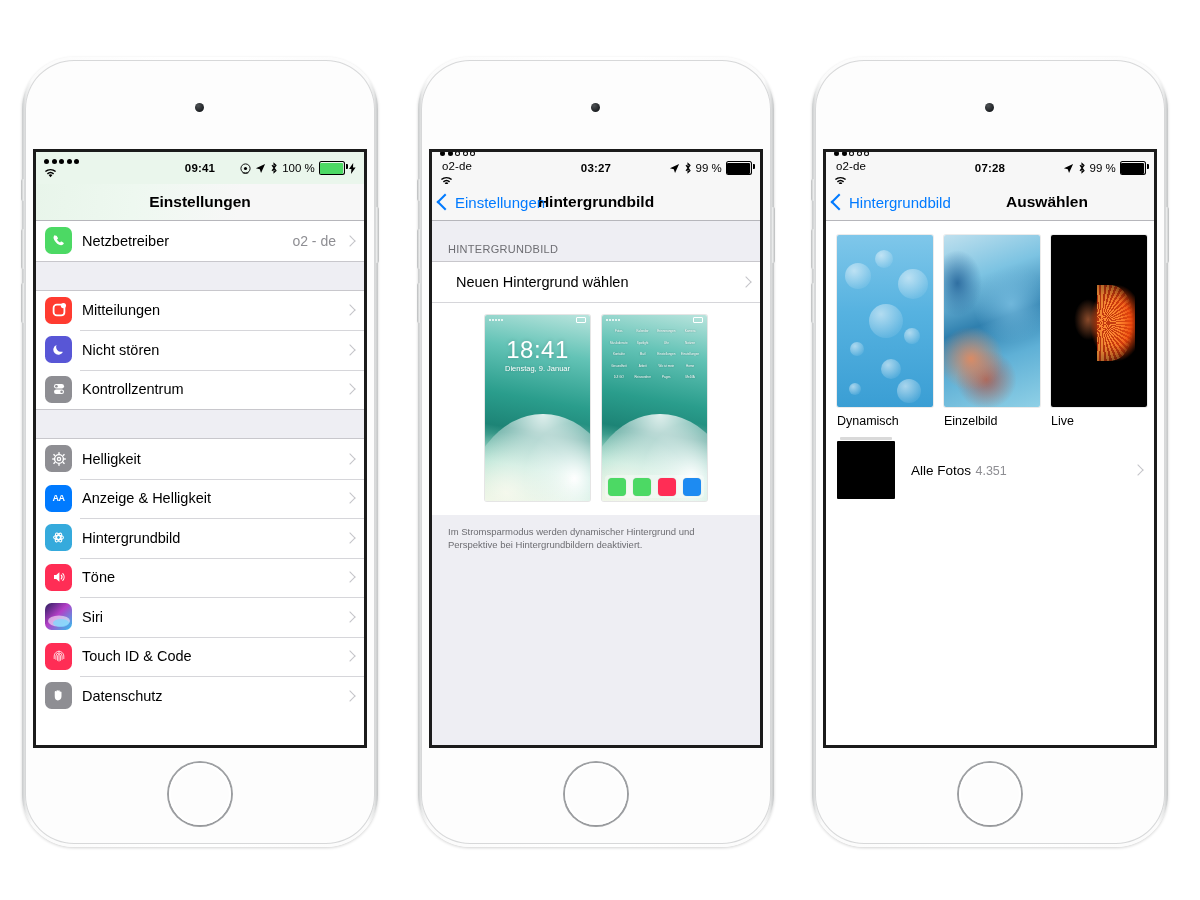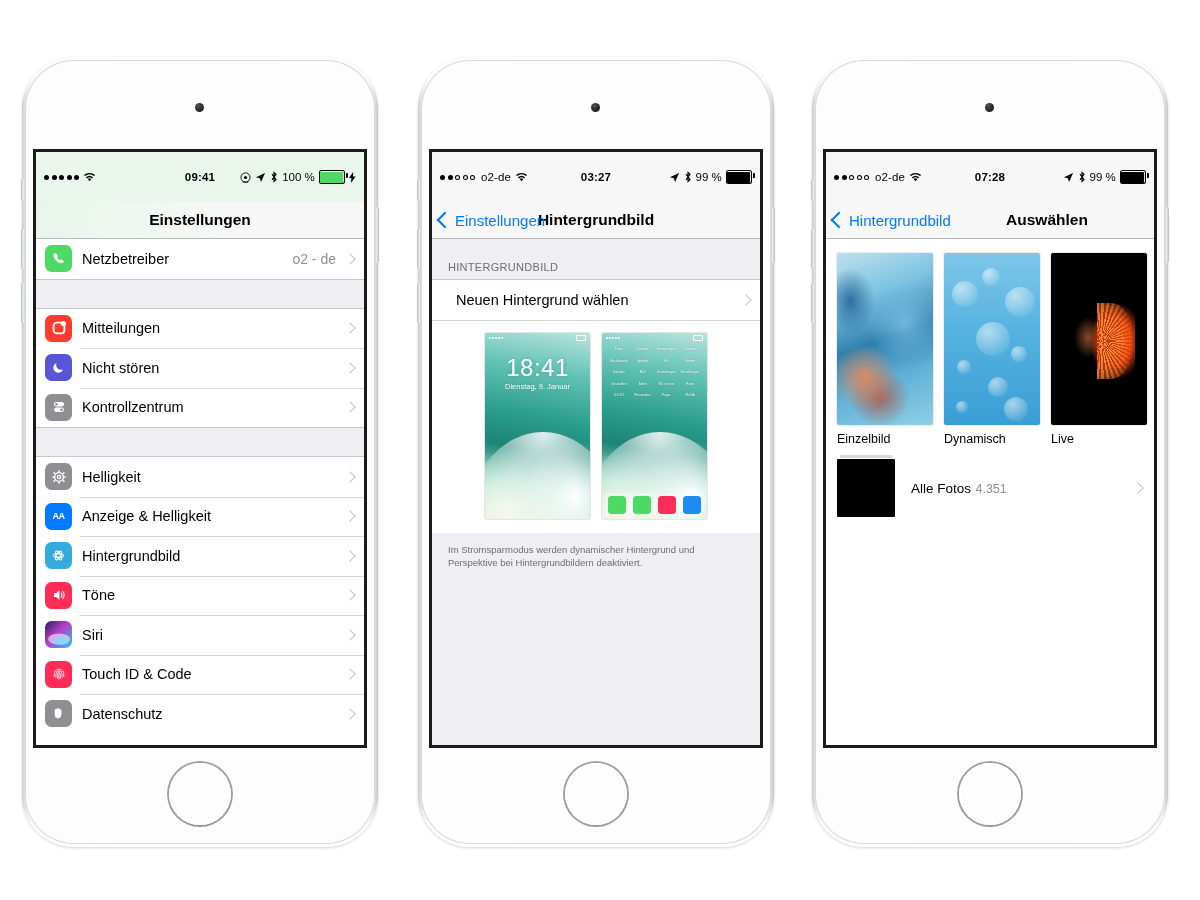--- a/index.html
+++ b/index.html
@@ -91,25 +91,25 @@
     background:#ffffff;
     overflow:hidden;
     z-index:5;
     box-shadow: 0 0 0 3px #1b1b1b;
   }
 
   
   .statusbar{
     height:22px;
     display:flex; align-items:center;
-    padding:14px 8px;
+    padding:5px 8px;
     font-size:11.5px; color:#000;
     position:relative;
   }
-  .sb-left{ display:flex; align-items:center; gap:4px; }
+  .sb-left{ display:flex; gap:4px;flex-direction:column; }
   .dots{ display:flex; gap:2.5px; align-items:center; }
   .dot{ width:5px;height:5px;border-radius:50%;background:#000; }
   .dot.hollow{ background:transparent; box-shadow: inset 0 0 0 1px #000; }
   .carrier{ font-size:11.5px; letter-spacing:.1px; margin-left:2px; }
   .sb-center{
     position:absolute; left:0; right:0; text-align:center;
     font-size:11.5px; font-weight:bold; letter-spacing:.2px;
     pointer-events:none;
   }
   .sb-right{ margin-left:auto; display:flex; align-items:center; gap:4px; z-index:2; }
@@ -692,41 +692,41 @@
           <span class="chev-left"></span>
           <span>Hintergrundbild</span>
         </div>
         <div class="nav-title-inline" style="left:auto;right:52px;width:110px">Auswählen</div>
       </div>
 
       <div style="background:#fff;height:100%">
         <div class="wp-cats">
           <div class="cat">
             <div class="cat-img">
-              <div class="single"></div>
-            </div>
-            <div class="cat-label">Einzelbild</div>
-          </div>
-          <div class="cat">
-            <div class="cat-img">
               <div class="dyn"></div>
               <span class="bub" style="left:8%;top:16%;width:26px;height:26px"></span>
               <span class="bub" style="left:40%;top:9%;width:18px;height:18px"></span>
               <span class="bub" style="left:64%;top:20%;width:30px;height:30px"></span>
               <span class="bub" style="left:33%;top:40%;width:34px;height:34px"></span>
               <span class="bub" style="left:70%;top:54%;width:16px;height:16px"></span>
               <span class="bub" style="left:14%;top:62%;width:14px;height:14px"></span>
               <span class="bub" style="left:46%;top:72%;width:20px;height:20px"></span>
               <span class="bub" style="left:62%;top:84%;width:24px;height:24px"></span>
               <span class="bub" style="left:12%;top:86%;width:12px;height:12px"></span>
             </div>
             <div class="cat-label">Dynamisch</div>
           </div>
           <div class="cat">
             <div class="cat-img">
+              <div class="single"></div>
+            </div>
+            <div class="cat-label">Einzelbild</div>
+          </div>
+          <div class="cat">
+            <div class="cat-img">
               <div class="live"></div>
               <div class="fish"></div>
             </div>
             <div class="cat-label">Live</div>
           </div>
         </div>
 
         <div class="album-row">
           <span class="album-thumb"></span>
           <span class="album-txt">

